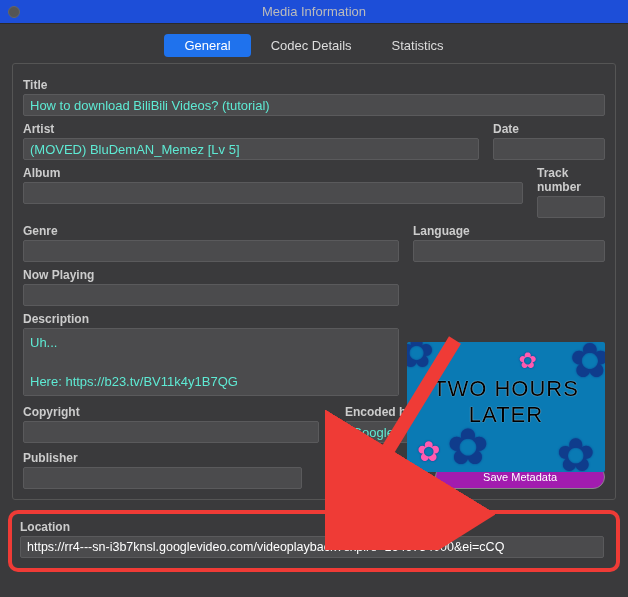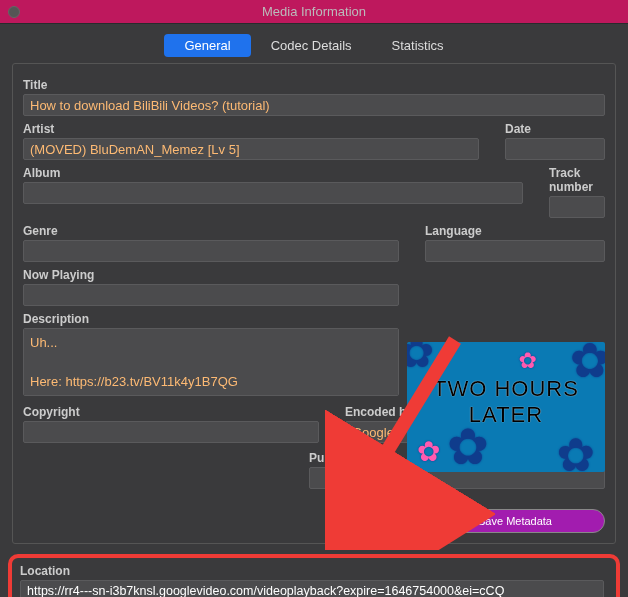--- a/index.html
+++ b/index.html
@@ -8,21 +8,21 @@
     height: 597px;
     background: #3a3a3c;
     font-family: -apple-system, "Helvetica Neue", Arial, sans-serif;
     font-size: 13px;
     color: #ddd;
     overflow: hidden;
     position: relative;
   }
   .titlebar {
     height: 24px;
-    background: #be185d;
+    background: #1d4ed8;
     display: flex;
     align-items: center;
     position: relative;
     border-bottom: 1px solid #2a2a2c;
   }
   .close-dot {
     width: 12px; height: 12px;
     border-radius: 50%;
     background: #555;
     margin-left: 8px;
@@ -70,34 +70,34 @@
     margin-bottom: 2px;
     display: block;
     font-weight: bold;
   }
   .field {
     width: 100%;
     height: 22px;
     background: #4b4b4d;
     border: 1px solid #5a5a5c;
     border-radius: 2px;
-    color: #fdba74;
+    color: #5eead4;
     font-size: 13px;
     padding: 2px 6px;
     line-height: 18px;
     font-family: inherit;
   }
   .field.tall {
     height: 68px;
     white-space: pre-wrap;
     padding: 4px 6px;
     line-height: 1.5;
     resize: none;
   }
-  .row { display: flex; gap: 26px; }
+  .row { display: flex; gap: 14px; }
   .col { flex: 1; display: flex; flex-direction: column; }
   .col-artist { flex: 0 0 456px; }
   .col-date { flex: 1; }
   .col-album { flex: 0 0 500px; }
   .col-tn { flex: 1; }
   .col-genre { flex: 0 0 376px; }
   .col-lang { flex: 1; }
 
   .nowplaying-wrap { display: flex; gap: 10px; }
   .np-input { flex: 0 0 376px; }
@@ -246,21 +246,21 @@
   <div style="display:flex; gap:26px; align-items:flex-end;">
     <div style="width:296px;">
       <input class="field" value="" style="">
     </div>
     <div style="width:120px;">
       <span class="lbl" style="margin-top:-18px;">Encoded by</span>
       <input class="field" value="Google" style="">
     </div>
   </div>
 
-  <div style="display:flex; gap:10px; align-items:flex-end; margin-top:2px;flex-direction:column;">
+  <div style="display:flex; gap:10px; align-items:flex-end; margin-top:2px;">
     <div style="width:296px;">
       <span class="lbl">Publisher</span>
       <input class="field" value="" style="">
     </div>
     <div style="width:120px;"></div>
     <div class="save-btn">Save Metadata</div>
   </div>
 
 </div>
 

